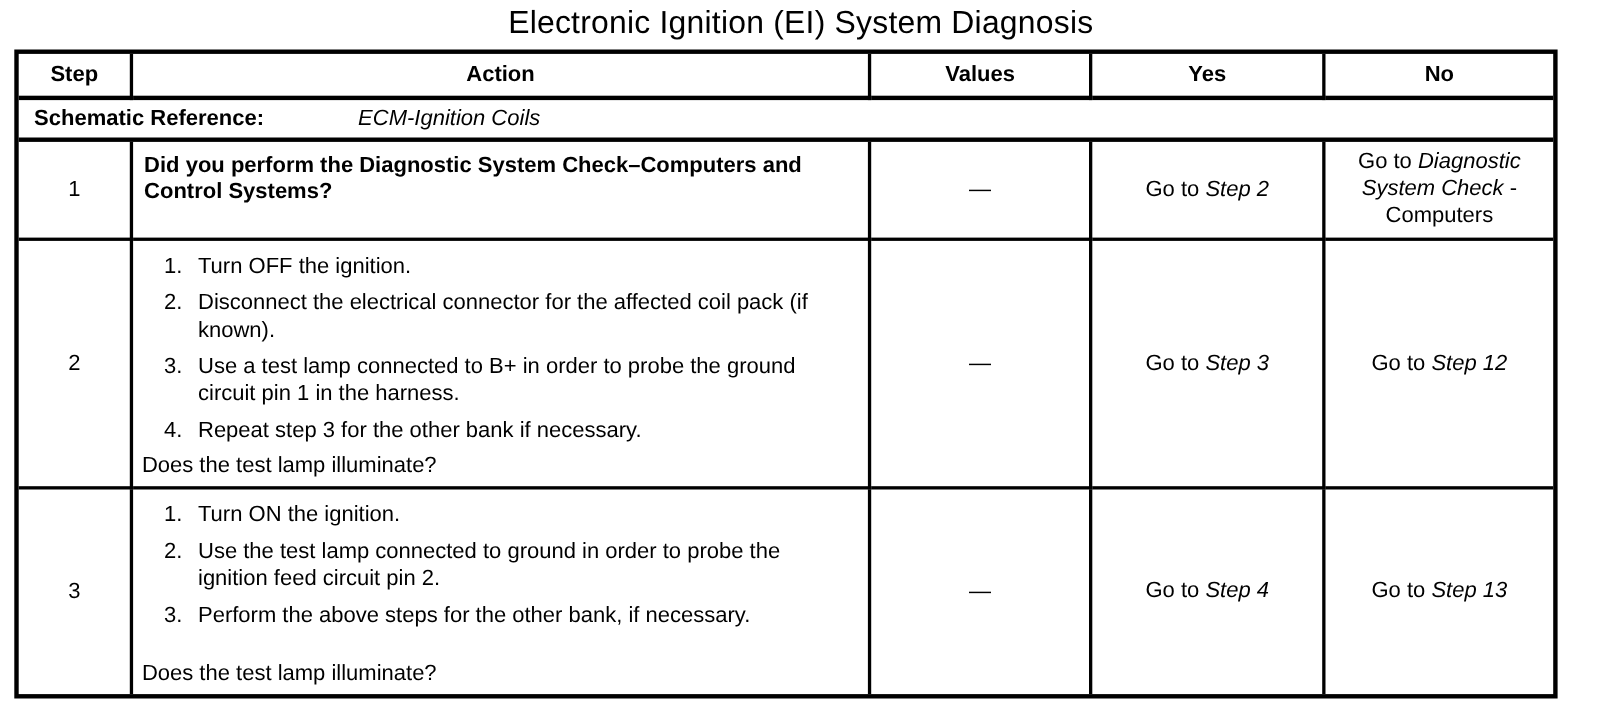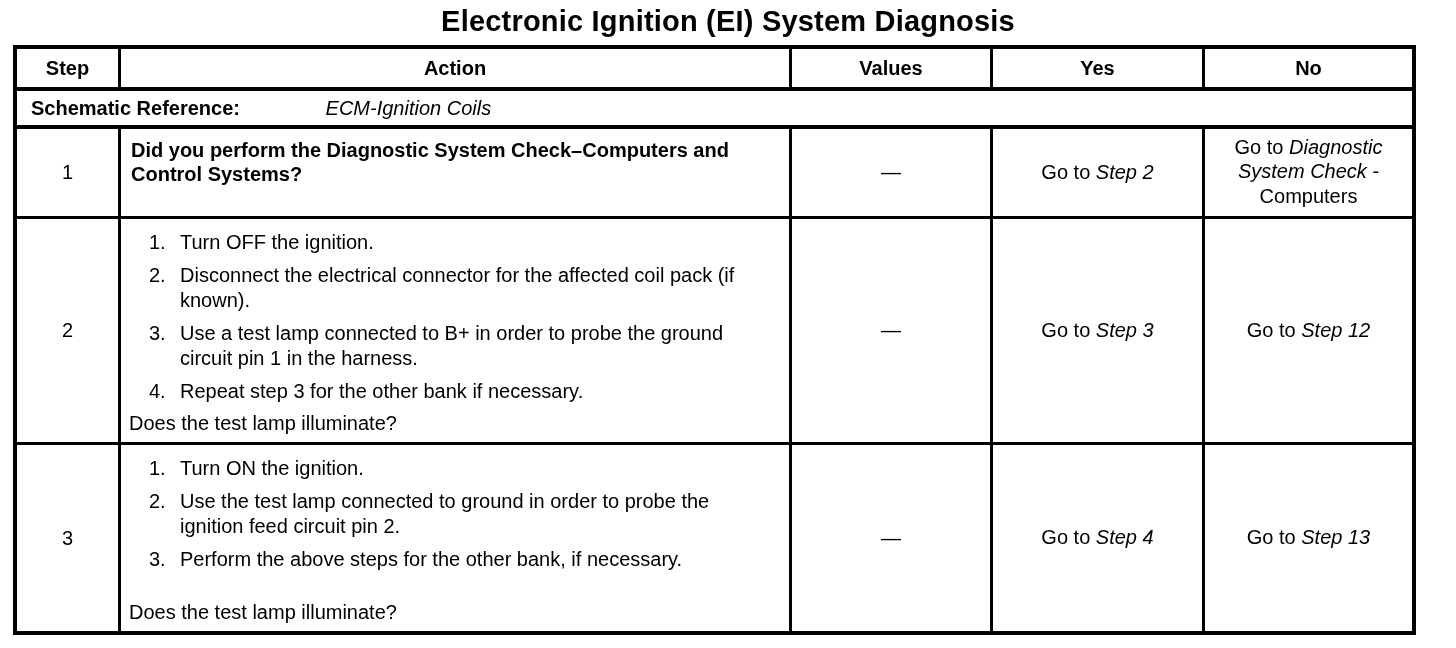--- a/index.html
+++ b/index.html
@@ -12,21 +12,21 @@
     overflow: hidden;
   }
   .page { position: relative; width: 1456px; height: 648px; }
 
   .title {
     margin-top: 5px;
     margin-bottom: 7px;
     width: 1456px;
     text-align: center;
     font-size: 29px;
-    font-weight: bold;
+    font-weight: normal;
     letter-spacing: 0.2px;
   }
 
   .diag-table {
     margin-left: 13px;
     width: 1403px;
     border: 4px solid #000;
     display: grid;
     grid-template-columns: 104px 671px 201px 212px 1fr;
     grid-template-rows: 42px 38px minmax(90px, auto) minmax(220px, auto) minmax(186px, auto);

